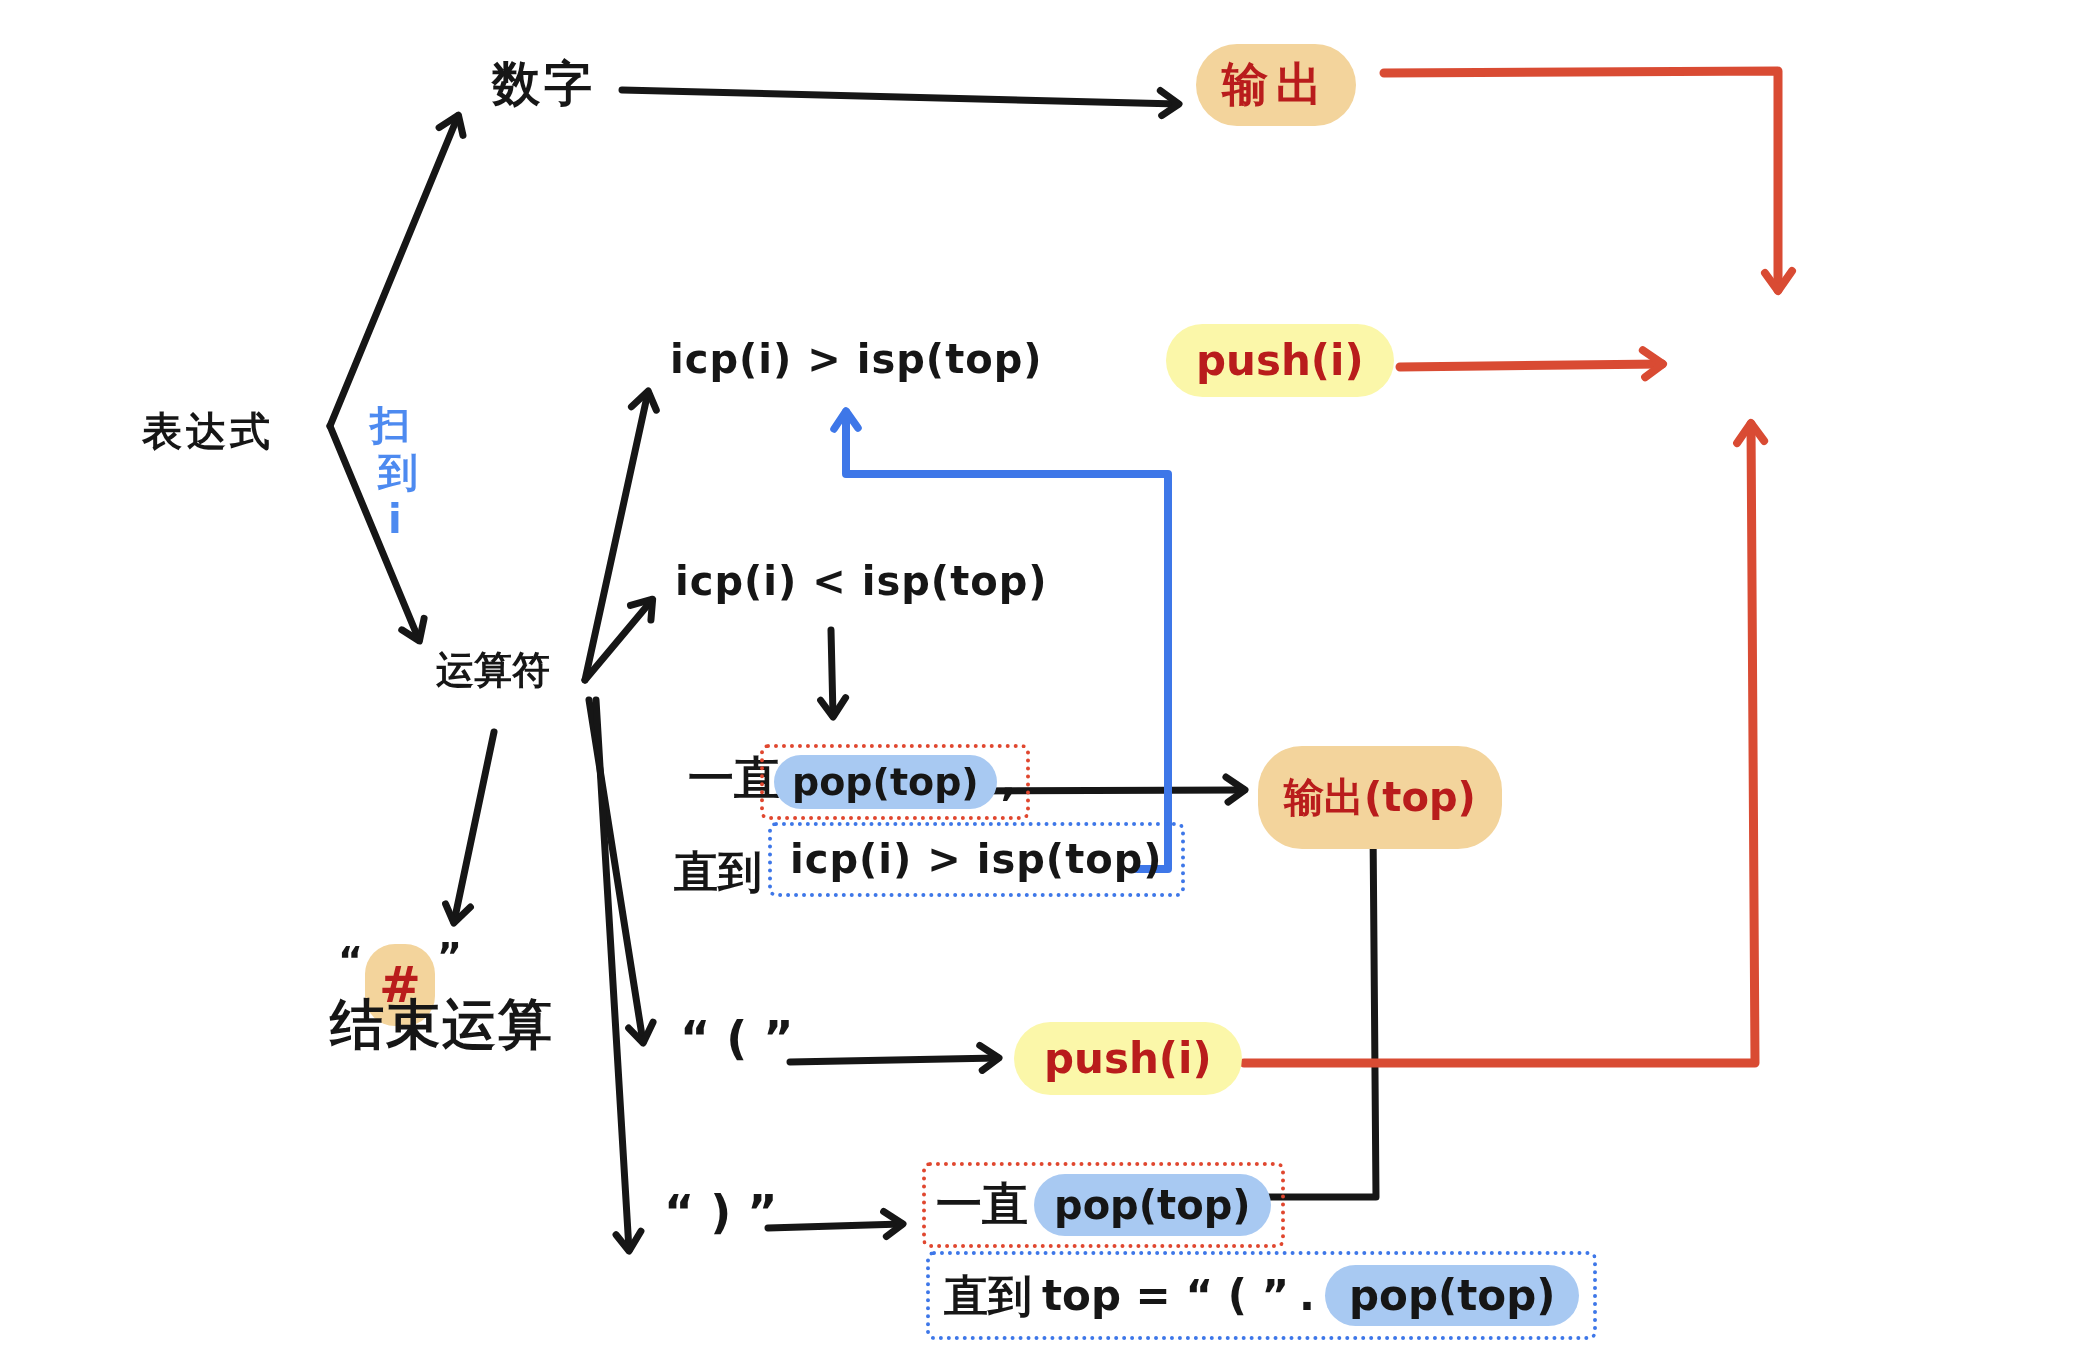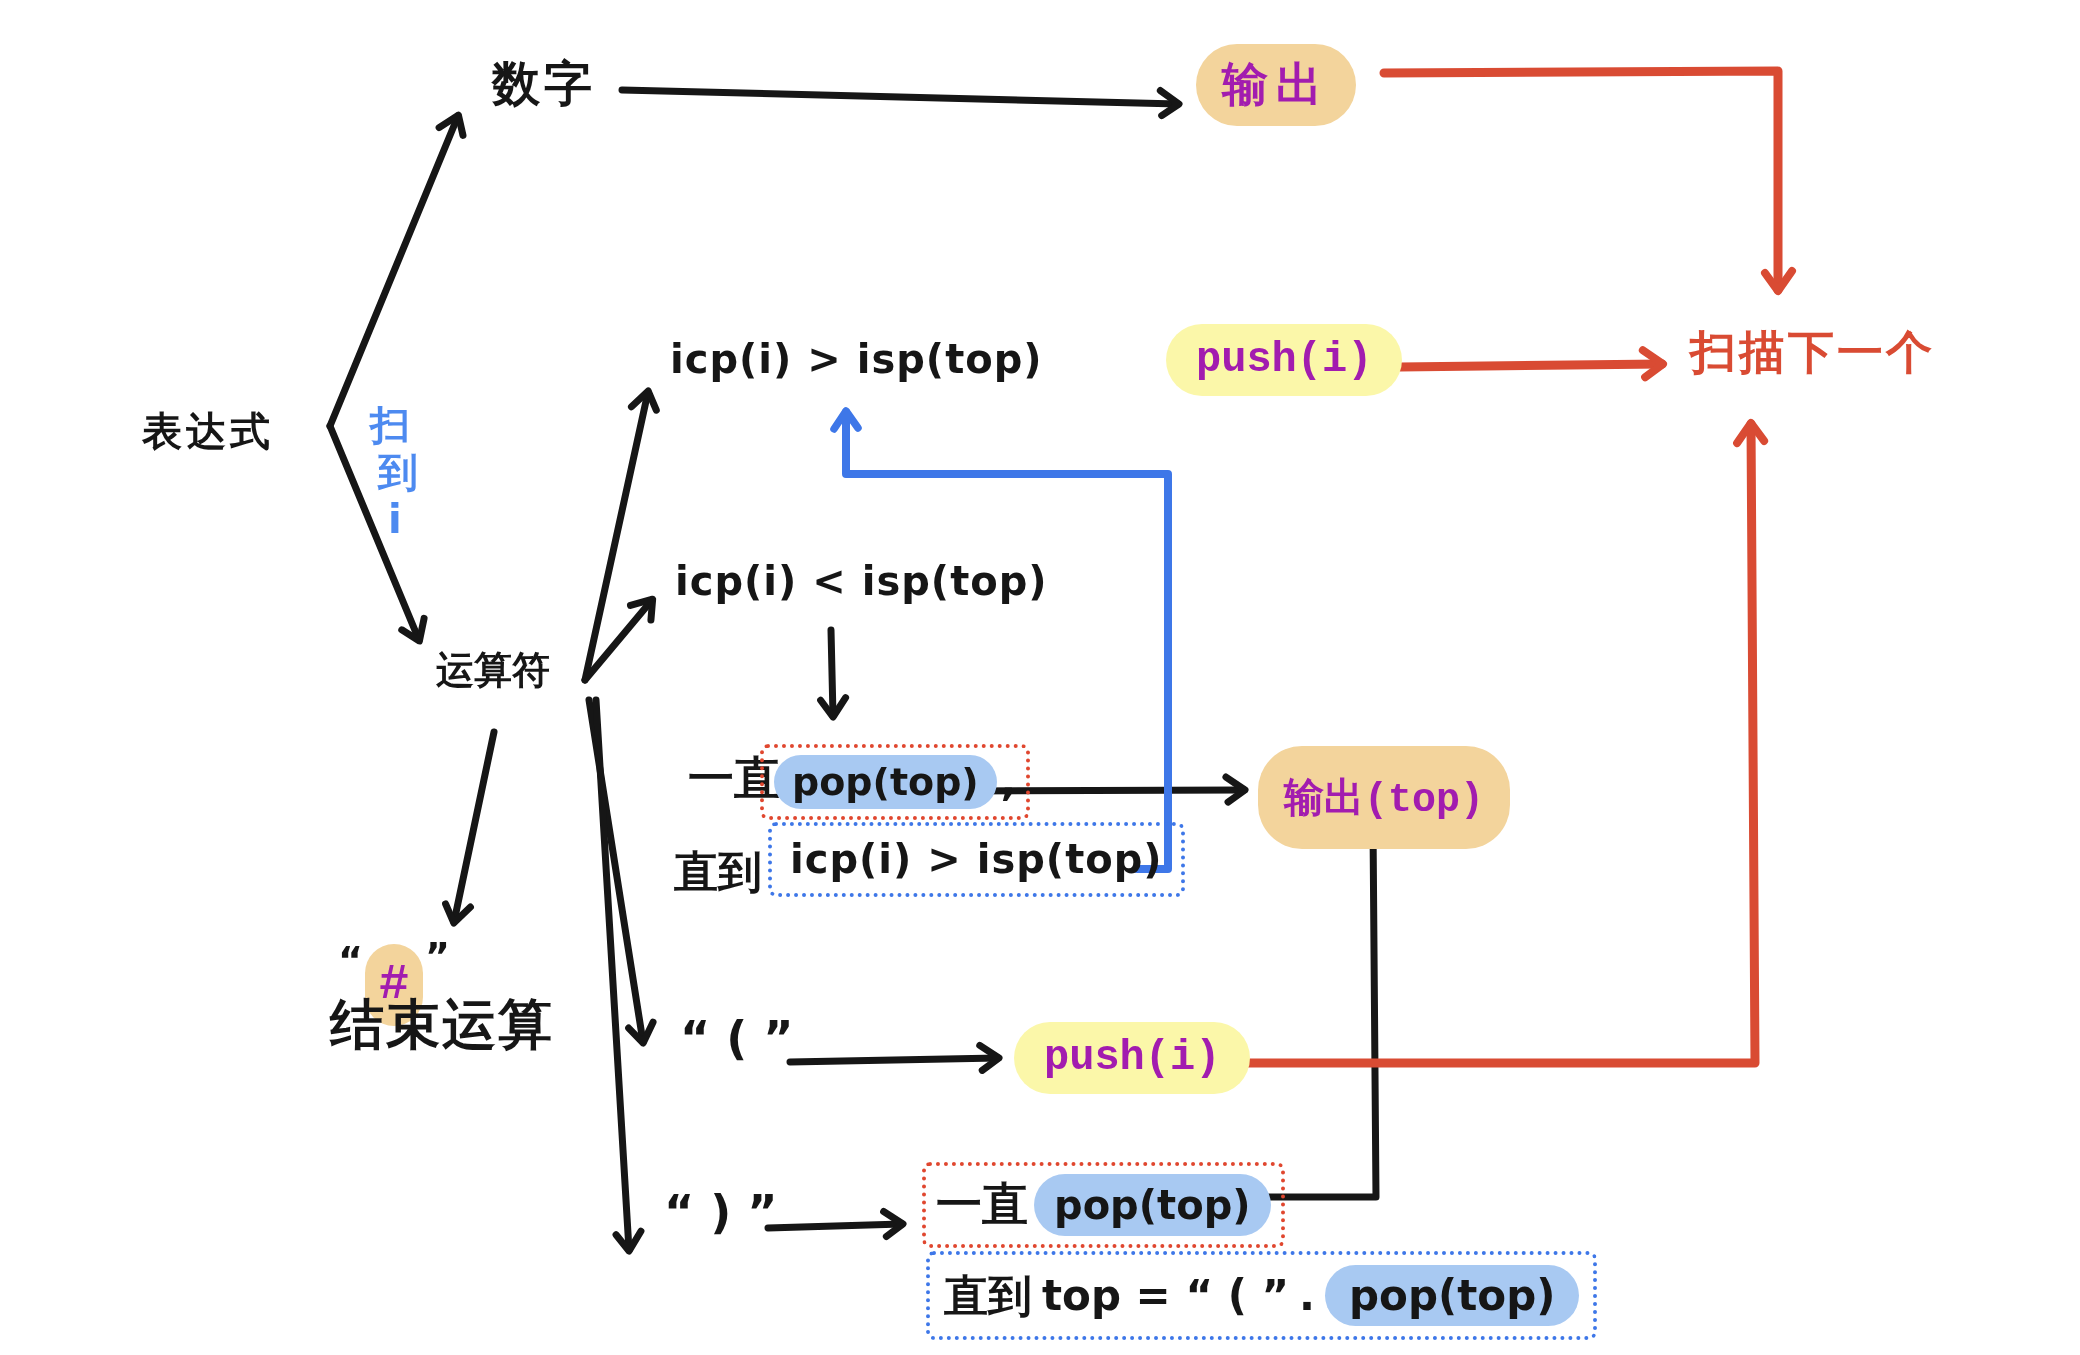--- a/index.html
+++ b/index.html
@@ -6,21 +6,21 @@
   #stage{
     position:relative;width:2080px;height:1355px;background:#ffffff;overflow:hidden;
     font-family:"DejaVu Sans","Liberation Sans",sans-serif;
   }
   svg.wires{position:absolute;left:0;top:0;width:2080px;height:1355px;pointer-events:none;}
   .txt{position:absolute;white-space:nowrap;color:#161616;font-weight:600;line-height:1.08;}
   .blue-note{color:#4d8af0;font-weight:700;}
   .red-text{color:#d94b33;}
   .pill{
     position:absolute;display:inline-flex;justify-content:center;
-    border-radius:44px;color:#a21caf;font-weight:600;white-space:nowrap;font-family:Liberation Mono, monospace;
+    border-radius:44px;color:#b91c1c;font-weight:600;white-space:nowrap;
   }
   .pill.yellow{background:#fbf7a9;}
   .pill.orange{background:#f3d49c;}
   .inline-pill{
     display:inline-flex;justify-content:center;
     border-radius:36px;color:#161616;font-weight:600;white-space:nowrap;background:#a8c9f2;
   }
   .dotted{position:absolute;display:flex;align-items:center;border-radius:8px;}
   .dotted.red{border:4.5px dotted #e0472f;}
   .dotted.blue{border:4.5px dotted #3e77e8;}
@@ -81,21 +81,20 @@
   </div>
 
   <div class="txt" style="left:492px;top:58px;font-size:48px;letter-spacing:4px;">数字</div>
 
   <div class="txt" style="left:436px;top:650px;font-size:38px;">运算符</div>
 
   <div class="pill orange" style="left:1196px;top:44px;padding:10px 26px;font-size:46px;letter-spacing:8px;">
     <span>输出</span>
   </div>
 
-  <div class="txt red-text" style="left:1690px;top:328px;font-size:46px;letter-spacing:3px;">扫描下一个</div>
 
   <div class="txt" style="left:670px;top:338px;font-size:40px;letter-spacing:1px;">icp(i) &gt; isp(top)</div>
 
   <div class="pill yellow" style="left:1166px;top:324px;padding:12px 30px;font-size:42px;">
     <span>push(i)</span>
   </div>
 
   <div class="txt" style="left:675px;top:560px;font-size:40px;letter-spacing:1px;">icp(i) &lt; isp(top)</div>
 
   <div class="txt" style="left:688px;top:754px;font-size:46px;">一直</div>

